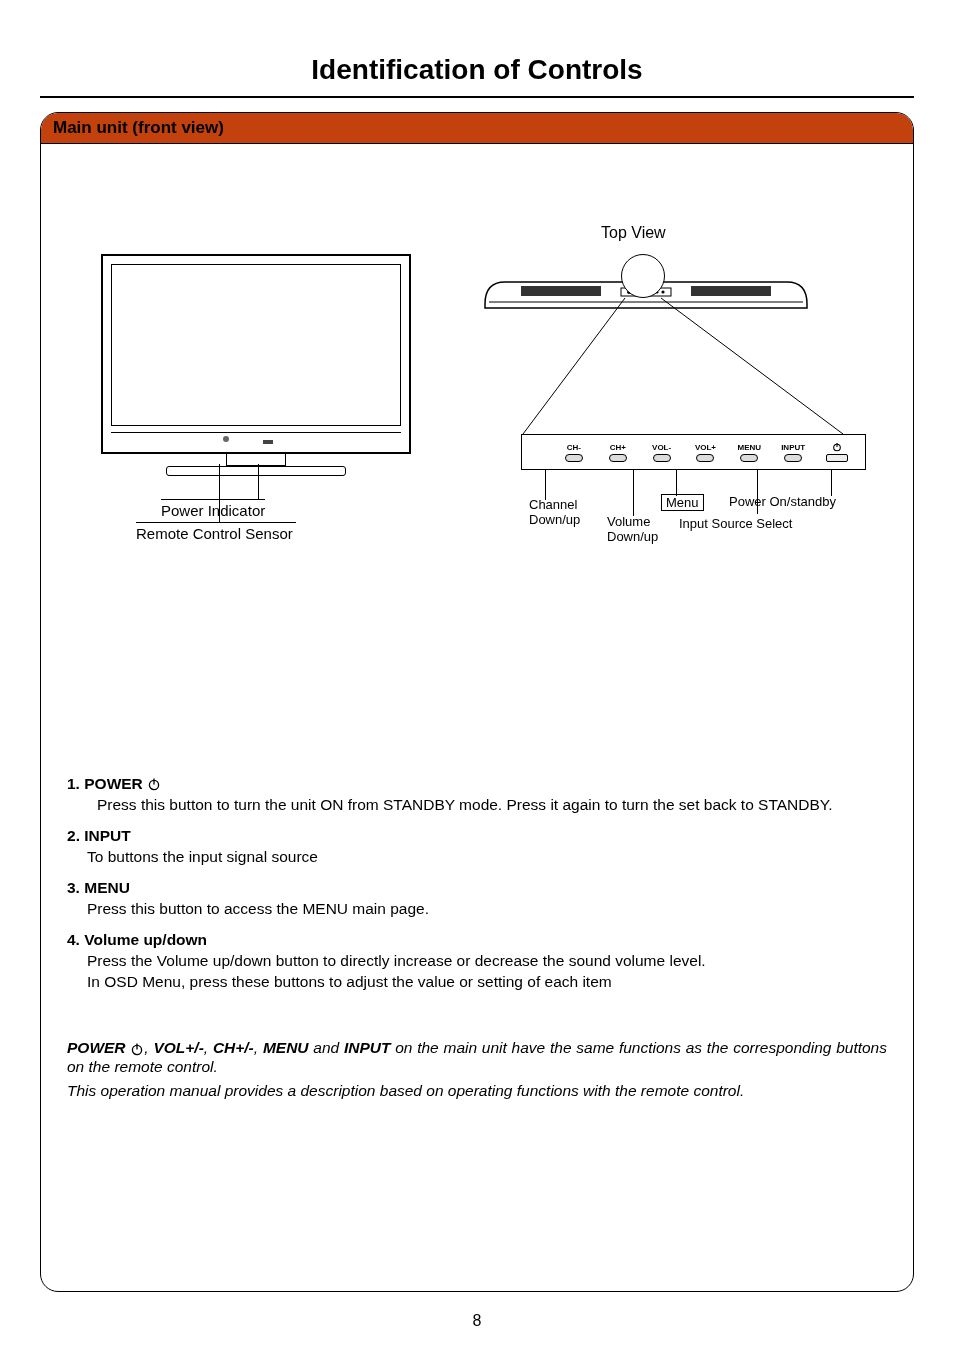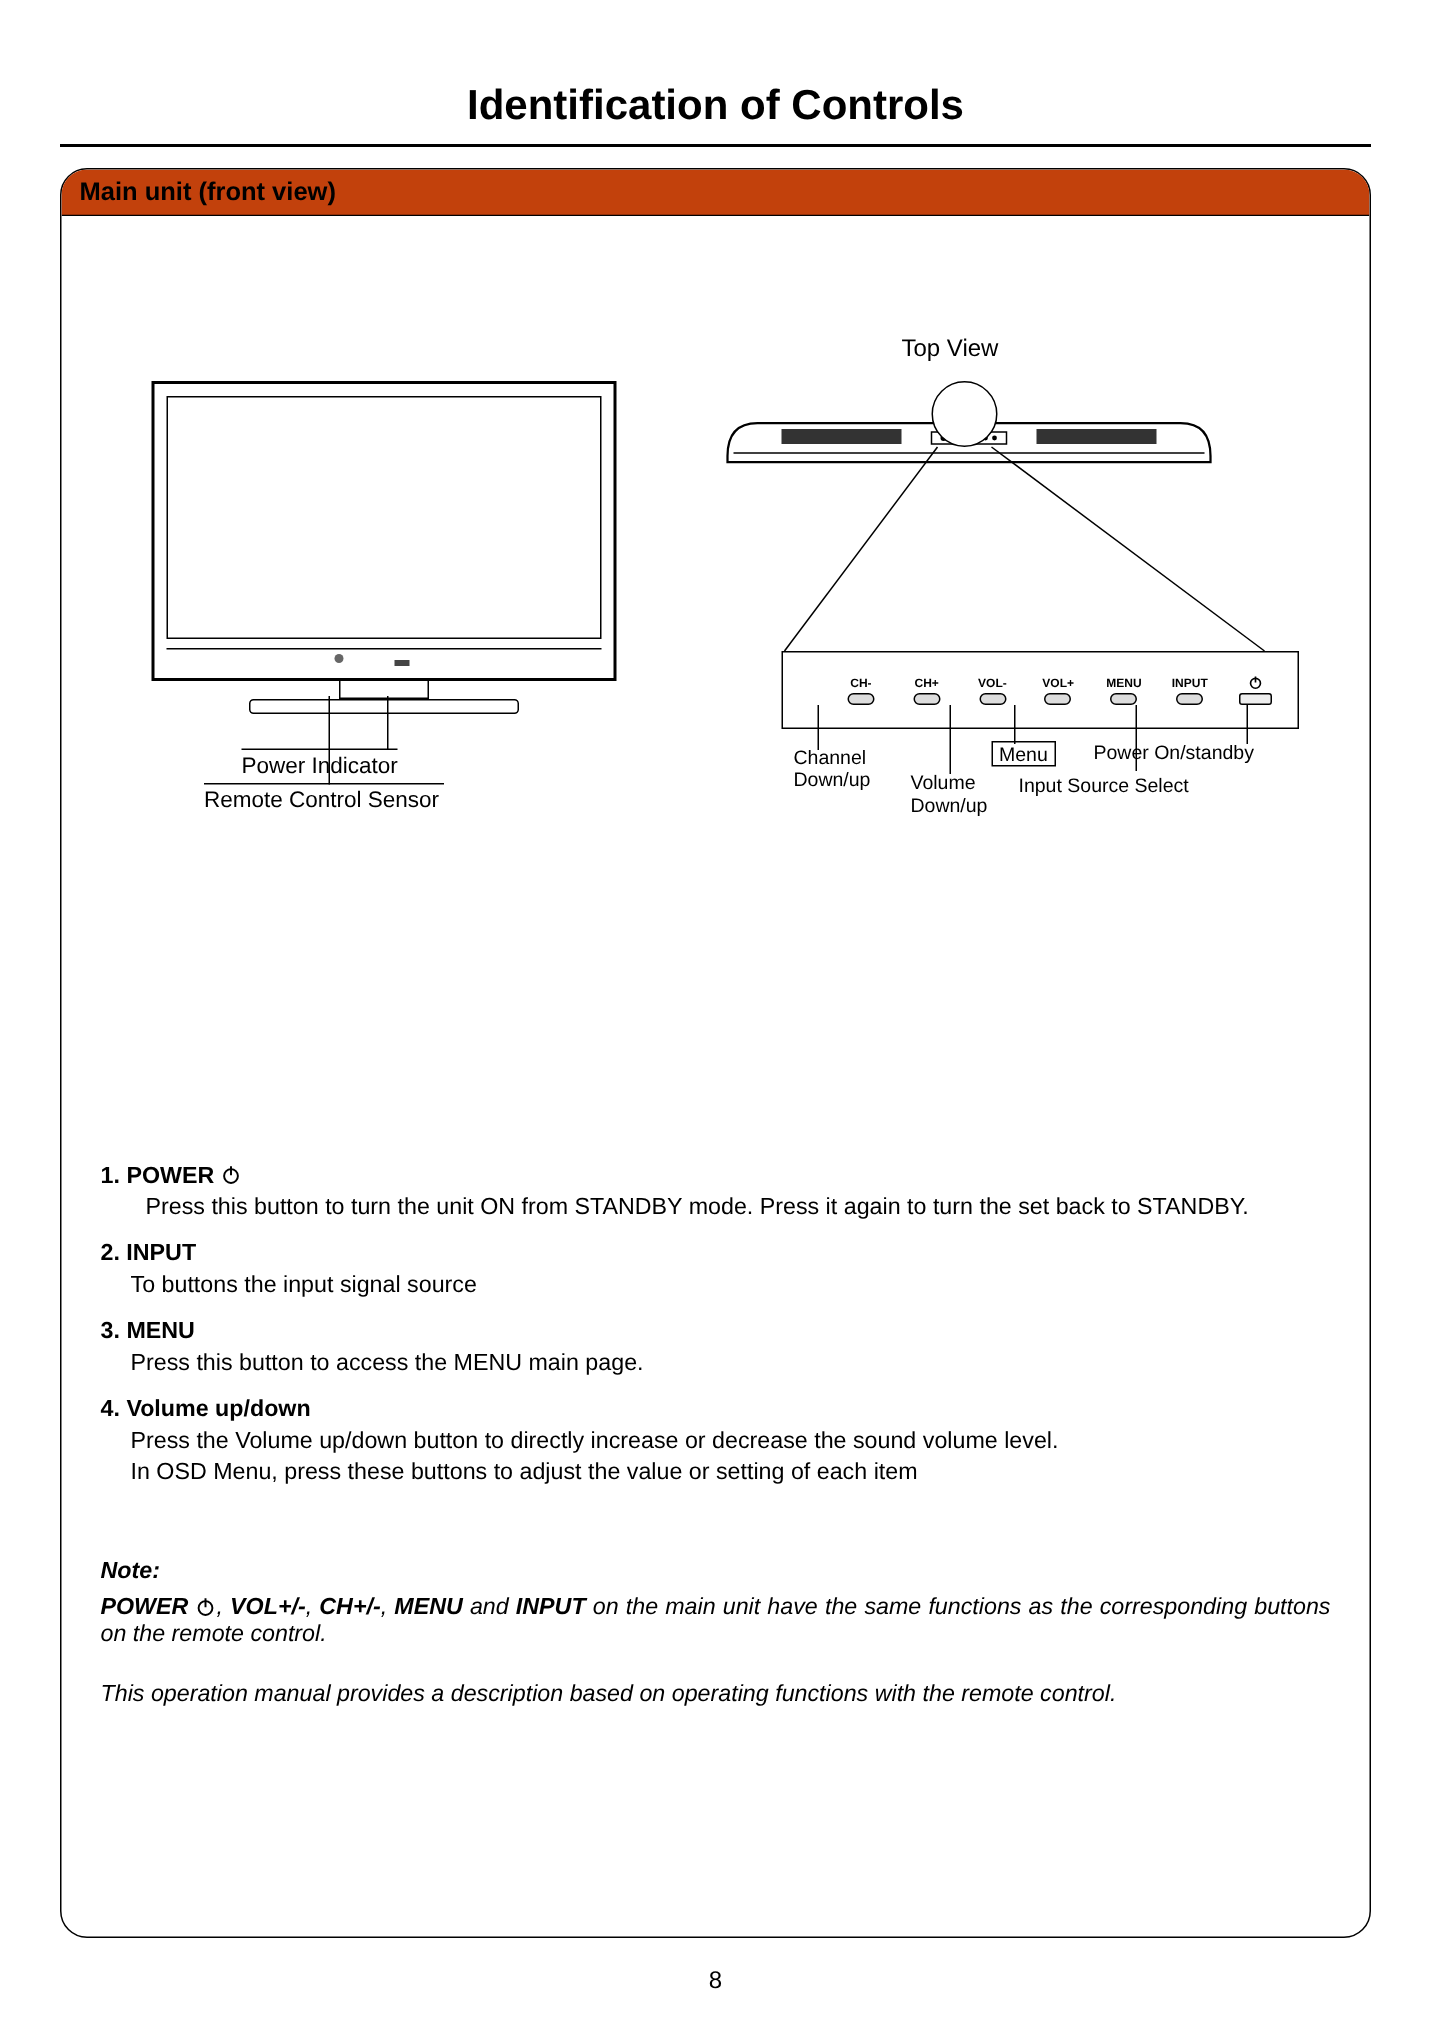--- a/index.html
+++ b/index.html
@@ -104,21 +104,21 @@
   }
   .tv-top-shell svg { width:100%; height:100%; }
   .lens-circle {
     position:absolute; left:580px; top:110px; width:44px; height:44px; border:1px solid #000; border-radius:50%;
     background:#fff;
   }
   .lens-line1 { position:absolute; left:542px; top:160px; width:100px; height:170px; }
   .lens-line1 svg { width:100%; height:100%; overflow:visible; }
 
   .button-panel {
-    position:absolute; left:480px; top:290px; width:345px; height:52px;
+    position:absolute; left:480px; top:290px; width:345px; height:36px;
     border:1px solid #000;
     padding-left:24px;
   }
   .button-panel-row { display:flex; height:100%; align-items:center; justify-content:space-around; padding:0 6px;}
   .panel-col { display:flex; flex-direction:column; align-items:center; font-size:8px; font-weight:bold; gap:2px; width:42px;}
   .panel-btn { width:18px; height:8px; border:1px solid #000; border-radius:4px; background:#ddd; }
   .panel-btn.square { width:22px; height:8px; border-radius:2px; background:#eee; }
   .panel-power-icon { width:10px; height:10px; font-size:9px; line-height:9px; }
 
   .callout {
@@ -130,21 +130,21 @@
   .text-sections { padding: 170px 26px 0 26px; font-size:15.5px; line-height:1.35; }
   .item { margin-bottom:10px; }
   .item-head { font-weight:bold; }
   .item-body { padding-left:30px; }
   .item-body.tight { padding-left:20px; }
 
   .note-block { padding: 36px 26px 0 26px; font-size:15.5px; }
   .note-head { font-weight:bold; font-style:italic; margin-bottom:6px; }
   .note-line1 { font-style:italic; text-align:justify; }
   .note-line1 b { font-style:italic; }
-  .note-line2 { font-style:italic; margin-top:22px; }
+  .note-line2 { font-style:italic; margin-top:6px; }
 
   .page-num { position:absolute; bottom:20px; left:0; right:0; text-align:center; font-size:16px; }
 
   .power-glyph { display:inline-block; vertical-align:middle; }
   .power-glyph svg { width:14px; height:14px; vertical-align:-2px; }
 </style>
 </head>
 <body>
 
 <h1 class="page-title">Identification of Controls</h1>
@@ -280,21 +280,20 @@
     <div class="item">
       <span class="item-head"><span>4.</span> <span>Volume up/down</span></span>
       <div class="item-body tight" style="white-space:pre-line;">Press the Volume up/down  button to directly increase or decrease the sound volume level.
 In OSD Menu, press these buttons to adjust the value or setting of each item</div>
     </div>
 
 
   </div>
 
   <div class="note-block">
-    <div class="note-head">Note:</div>
     <div class="note-line1">
       <b>POWER</b>
       <span class="power-glyph" style="font-style:normal;">
         <svg viewBox="0 0 14 14">
             <circle cx="7" cy="8" r="4.6" fill="none" stroke="#000" stroke-width="1.3"></circle>
             <line x1="7" y1="1.5" x2="7" y2="7.5" stroke="#000" stroke-width="1.3"></line>
           </svg>
       </span><span>,</span>
       <b>VOL+/-</b><span>, </span>
       <b>CH+/-</b><span>, </span>

